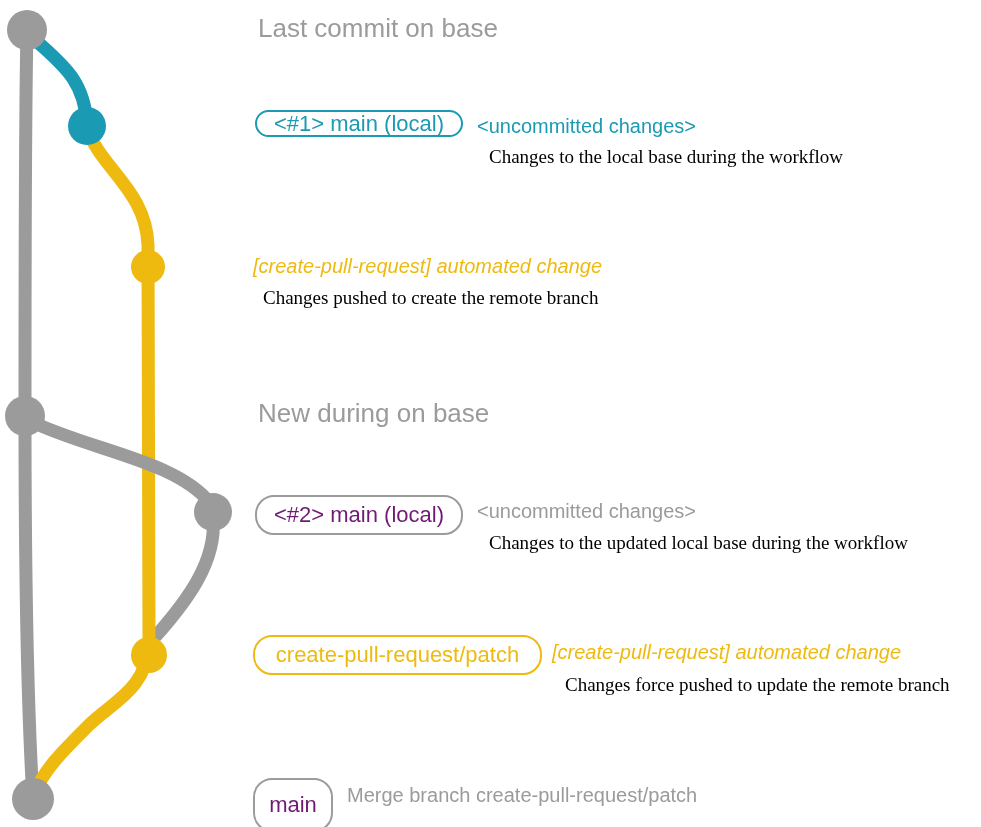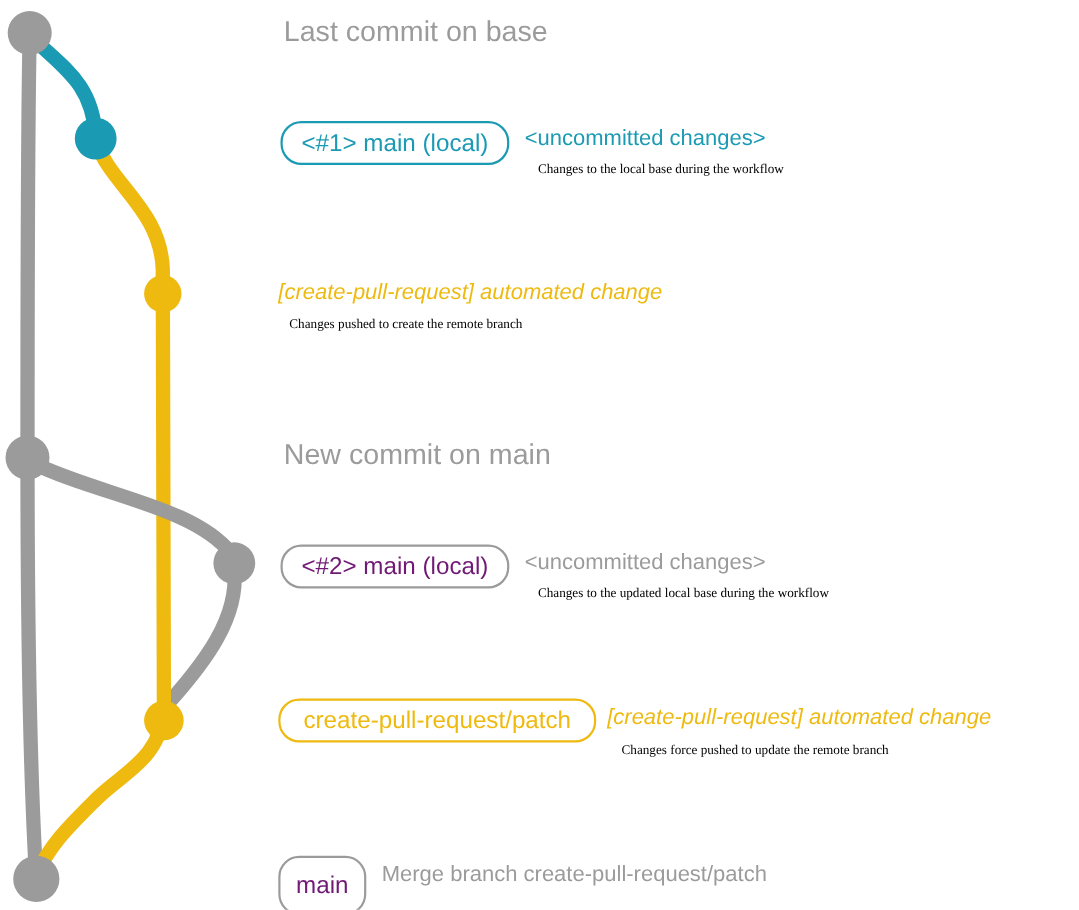--- a/index.html
+++ b/index.html
@@ -40,21 +40,21 @@
     font-size: 20px;
     white-space: nowrap;
   }
   .msg.blue   { color: #1b9ab4; }
   .msg.gray   { color: #9b9b9b; }
   .msg.yellow { color: #eeba10; font-style: italic; }
 
   .note {
     position: absolute;
     font-family: "Liberation Serif", serif;
-    font-size: 12px;
+    font-size: 19px;
     color: #000000;
     white-space: nowrap;
   }
 </style>
 </head>
 <body>
 
 <div class="stage">
 
   <svg class="graph" width="981" height="827" viewBox="0 0 981 827">
@@ -73,28 +73,28 @@
     <circle cx="87" cy="126" r="19" fill="#1b9ab4"></circle>
     <circle cx="148" cy="267" r="17" fill="#eeba10"></circle>
     <circle cx="25" cy="416" r="20" fill="#9b9b9b"></circle>
     <circle cx="213" cy="512" r="19" fill="#9b9b9b"></circle>
     <circle cx="149" cy="655" r="18" fill="#eeba10"></circle>
     <circle cx="33" cy="799" r="21" fill="#9b9b9b"></circle>
   </svg>
 
   <div class="row-label" style="left:258px; top:13px;">Last commit on base</div>
 
-  <div class="pill blue" style="left:255px; top:110px; width:208px; height:40px;">&lt;#1&gt; main (local)</div>
+  <div class="pill blue" style="left:255px; top:110px; width:208px; height:27px;">&lt;#1&gt; main (local)</div>
   <div class="msg blue" style="left:477px; top:115px;">&lt;uncommitted changes&gt;</div>
   <div class="note" style="left:489px; top:146px;">Changes to the local base during the workflow</div>
 
   <div class="msg yellow" style="left:253px; top:255px;">[create-pull-request] automated change</div>
   <div class="note" style="left:263px; top:287px;">Changes pushed to create the remote branch</div>
 
-  <div class="row-label" style="left:258px; top:398px;">New commit on main</div>
+  <div class="row-label" style="left:258px; top:398px;">New during on base</div>
 
   <div class="pill gray" style="left:255px; top:495px; width:208px; height:40px;">&lt;#2&gt; main (local)</div>
   <div class="msg gray" style="left:477px; top:500px;">&lt;uncommitted changes&gt;</div>
   <div class="note" style="left:489px; top:532px;">Changes to the updated local base during the workflow</div>
 
   <div class="pill yellow" style="left:253px; top:635px; width:289px; height:40px;">create-pull-request/patch</div>
   <div class="msg yellow" style="left:552px; top:641px;">[create-pull-request] automated change</div>
   <div class="note" style="left:565px; top:674px;">Changes force pushed to update the remote branch</div>
 
   <div class="pill gray" style="left:253px; top:778px; width:80px; height:54px;">main</div>

